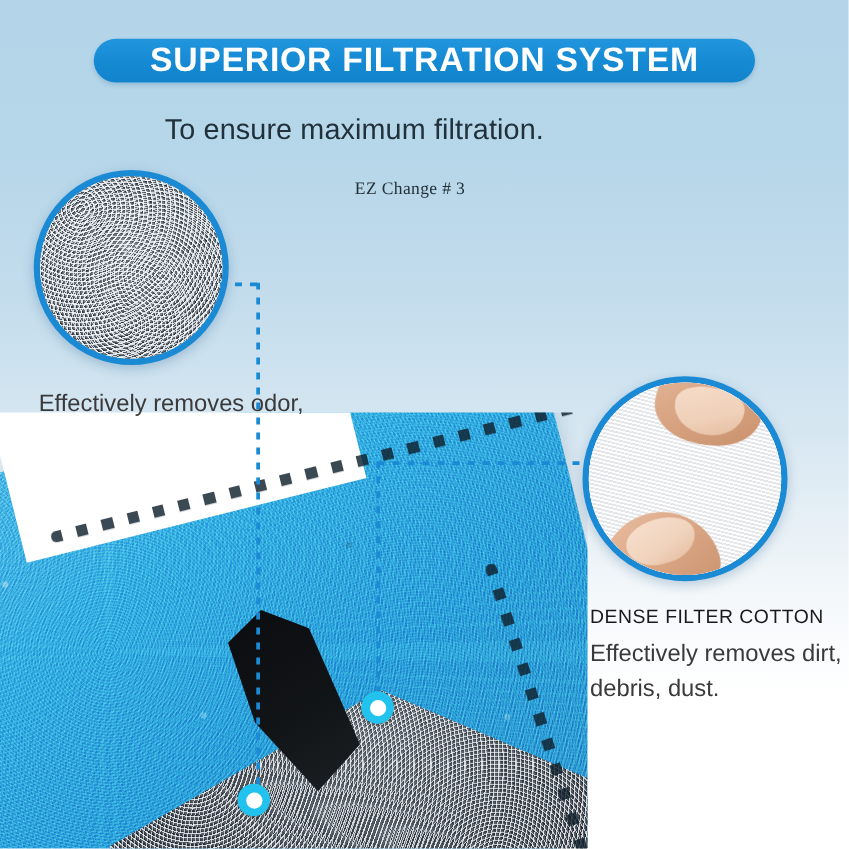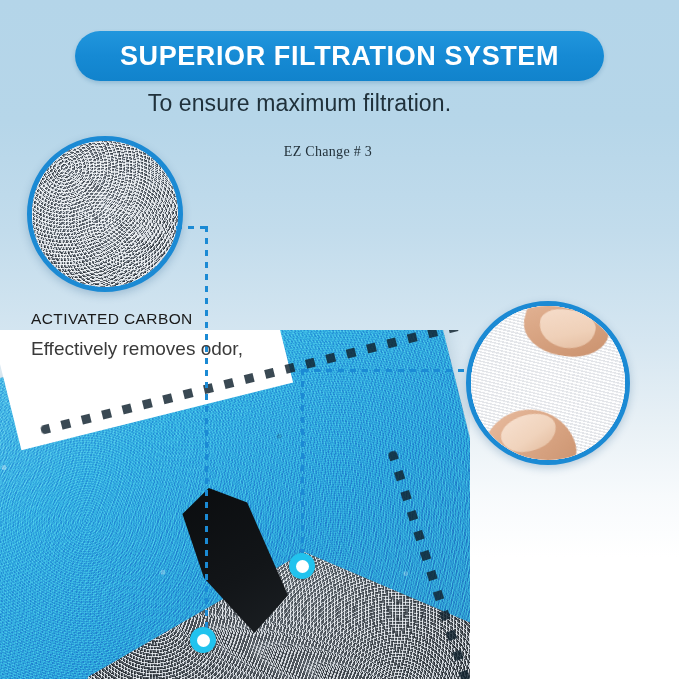--- a/index.html
+++ b/index.html
@@ -26,21 +26,21 @@
         #ffffff 82%,
         #ffffff 100%);
   }
 
   
   .title-pill {
     position: absolute;
     left: 75px;
     top: 31px;
     width: 529px;
-    height: 50px;
+    height: 35px;
     border-radius: 26px;
     background: linear-gradient(to bottom, #2196dd 0%, #168ad4 50%, #1183cc 100%);
     box-shadow: 0 2px 4px rgba(20,90,140,0.22);
     display: flex;
     align-items: center;
     justify-content: center;
   }
   .title-pill span {
     color: #ffffff;
     font-size: 27px;
@@ -51,21 +51,20 @@
 
   .subtitle {
     position: absolute;
     left: 0;
     top: 90px;
     width: 567px;
     text-align: center;
     font-size: 23px;
     color: #20313b;
     letter-spacing: 0.1px;
-    padding-left: 16px;
   }
 
   .ez-label {
     position: absolute;
     left: 0;
     top: 144px;
     width: 656px;
     text-align: center;
     font-size: 14px;
     color: #23323b;
@@ -345,20 +344,26 @@
 
   <div class="dash-h dash-carbon-h"></div>
   <div class="dash-v dash-carbon-v"></div>
   <div class="dot dot-carbon"></div>
 
   <div class="dash-h dash-cotton-h"></div>
   <div class="dash-v dash-cotton-v"></div>
   <div class="dot dot-cotton"></div>
 
   <div class="caption caption-carbon">
-    <div class="head">ACTIVATED CARBON</div>
     <div class="body">
       <div>Effectively removes odor,</div>
     </div>
   </div>
 
+  <div class="caption caption-cotton">
+    <div class="head">DENSE FILTER COTTON</div>
+    <div class="body">
+      <div>Effectively removes dirt,</div>
+      <div>debris, dust.</div>
+    </div>
+  </div>
 
 </div>
 
 </body></html>

